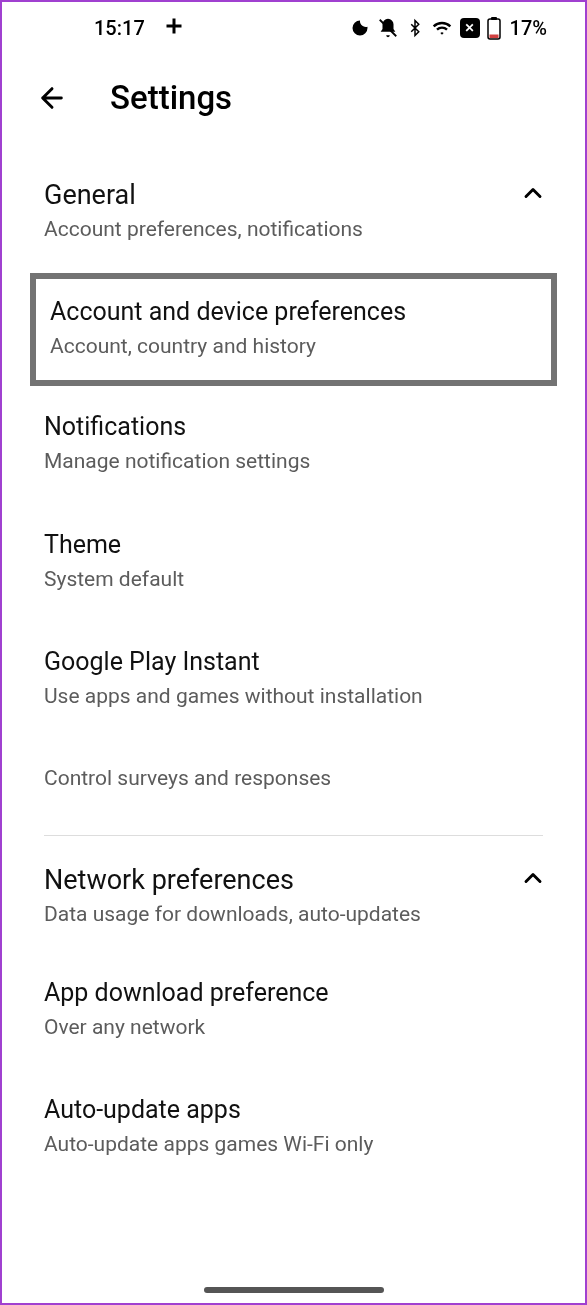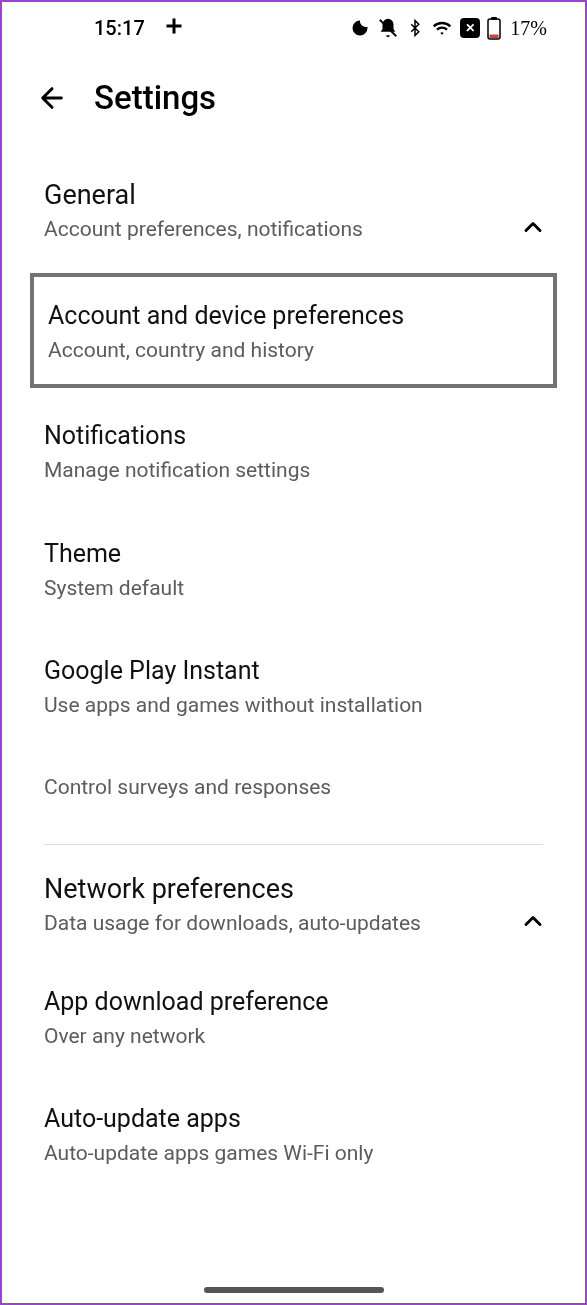--- a/index.html
+++ b/index.html
@@ -18,51 +18,51 @@
       align-items: center;
       padding: 14px 38px 10px 92px;
       font-size: 20px;
       font-weight: 500;
       color: #000;
     }
     .status-left { display: flex; align-items: center; gap: 20px; }
     .status-right { display: flex; align-items: center; gap: 7px; }
     .status-right svg, .status-right span.ico { display: inline-flex; }
     .slack-ico { font-size: 18px; font-weight: bold; }
-    .batt-txt { font-size: 20px; margin-left: 2px; font-family: Liberation Serif, serif; }
+    .batt-txt { font-size: 20px; margin-left: 2px; }
     .header {
       display: flex;
       align-items: center;
       padding: 28px 20px 20px 34px;
-      gap: 26px;
+      gap: 42px;
     }
     .back-arrow { display: inline-flex; cursor: pointer; }
     .header-title { font-size: 33px; font-weight: 500; }
     .content { padding: 14px 0 0 0; }
     .section-header {
       display: flex;
-      align-items: flex-end;
+      align-items: flex-start;
       justify-content: space-between;
       padding: 28px 38px 28px 42px;
       cursor: pointer;
     }
     .section-header .texts { flex: 1; }
     .section-title { font-size: 27px; font-weight: 400; color: #111; margin-bottom: 6px; }
     .section-sub { font-size: 21px; color: #5c5c5c; }
     .chev { display: inline-flex; }
     .list-item {
       padding: 24px 42px 30px 42px;
       cursor: pointer;
     }
     .item-title { font-size: 25px; font-weight: 400; color: #111; margin-bottom: 6px; }
     .item-sub { font-size: 21px; color: #5c5c5c; line-height: 1.35; }
     .highlighted {
-      border: 4px solid #737373;
-      margin: 4px 28px 9px 28px;
-      padding: 24px 14px 20px 14px;
+      border: 6px solid #737373;
+      margin: 4px 28px 2px 28px;
+      padding: 18px 14px 20px 14px;
     }
     .divider {
       height: 1px;
       background: #ddd;
       margin: 12px 42px 0 42px;
     }
     .nav-handle {
       position: absolute;
       bottom: 10px;
       left: 50%;

